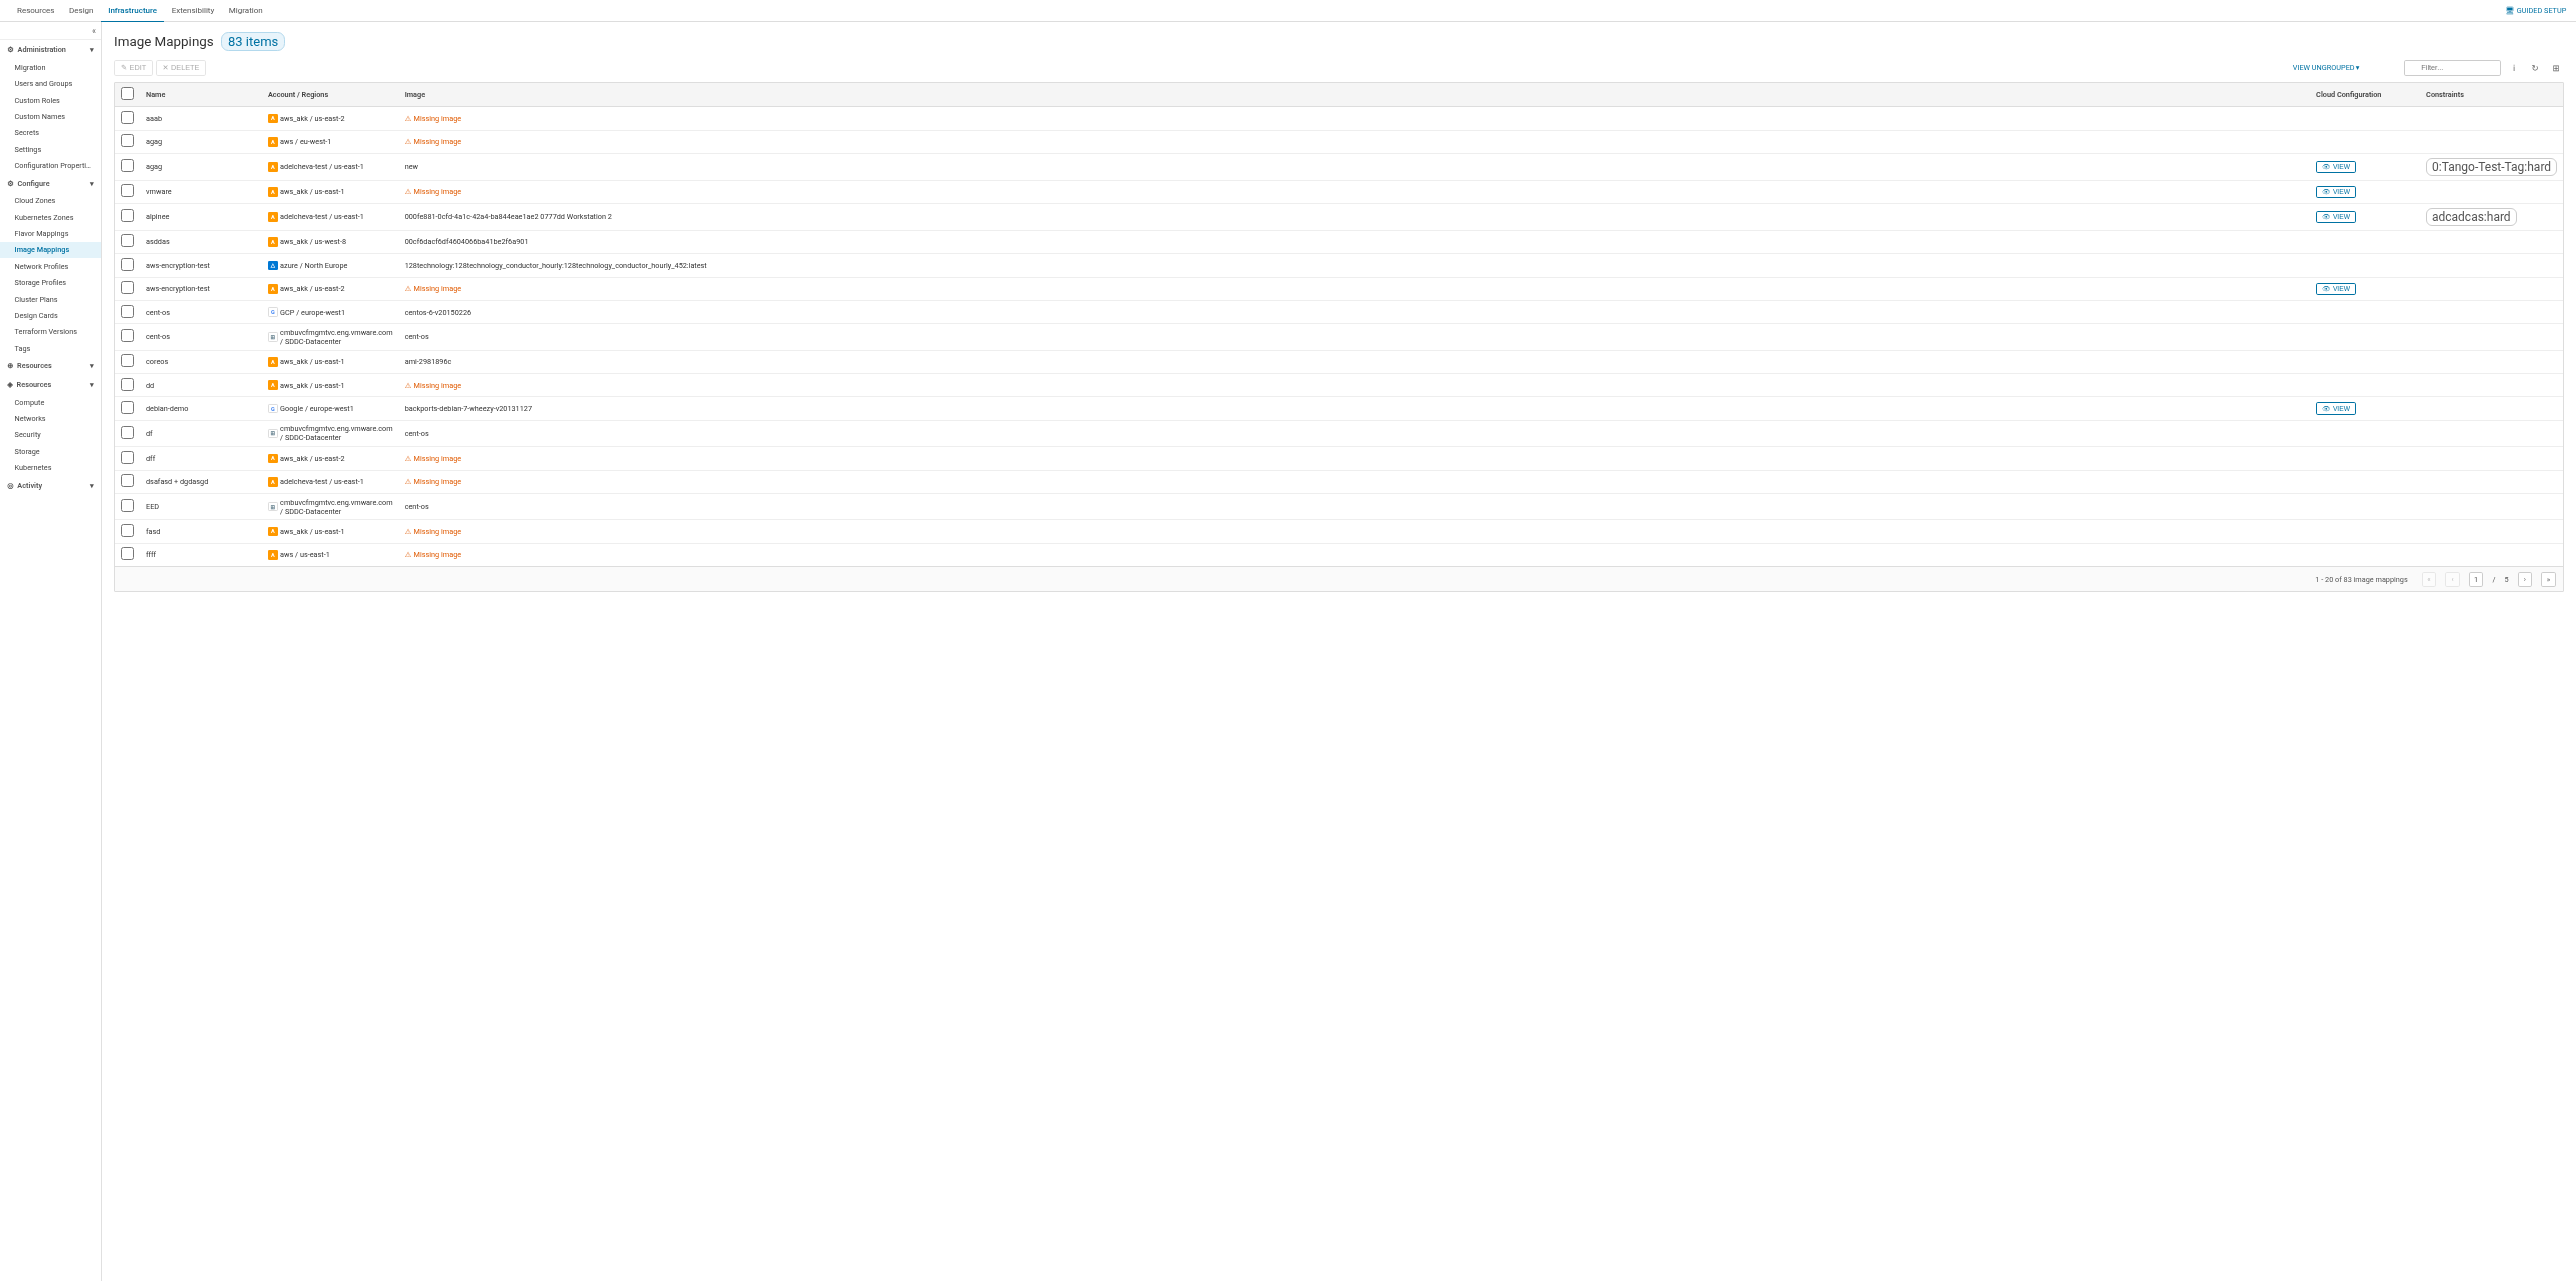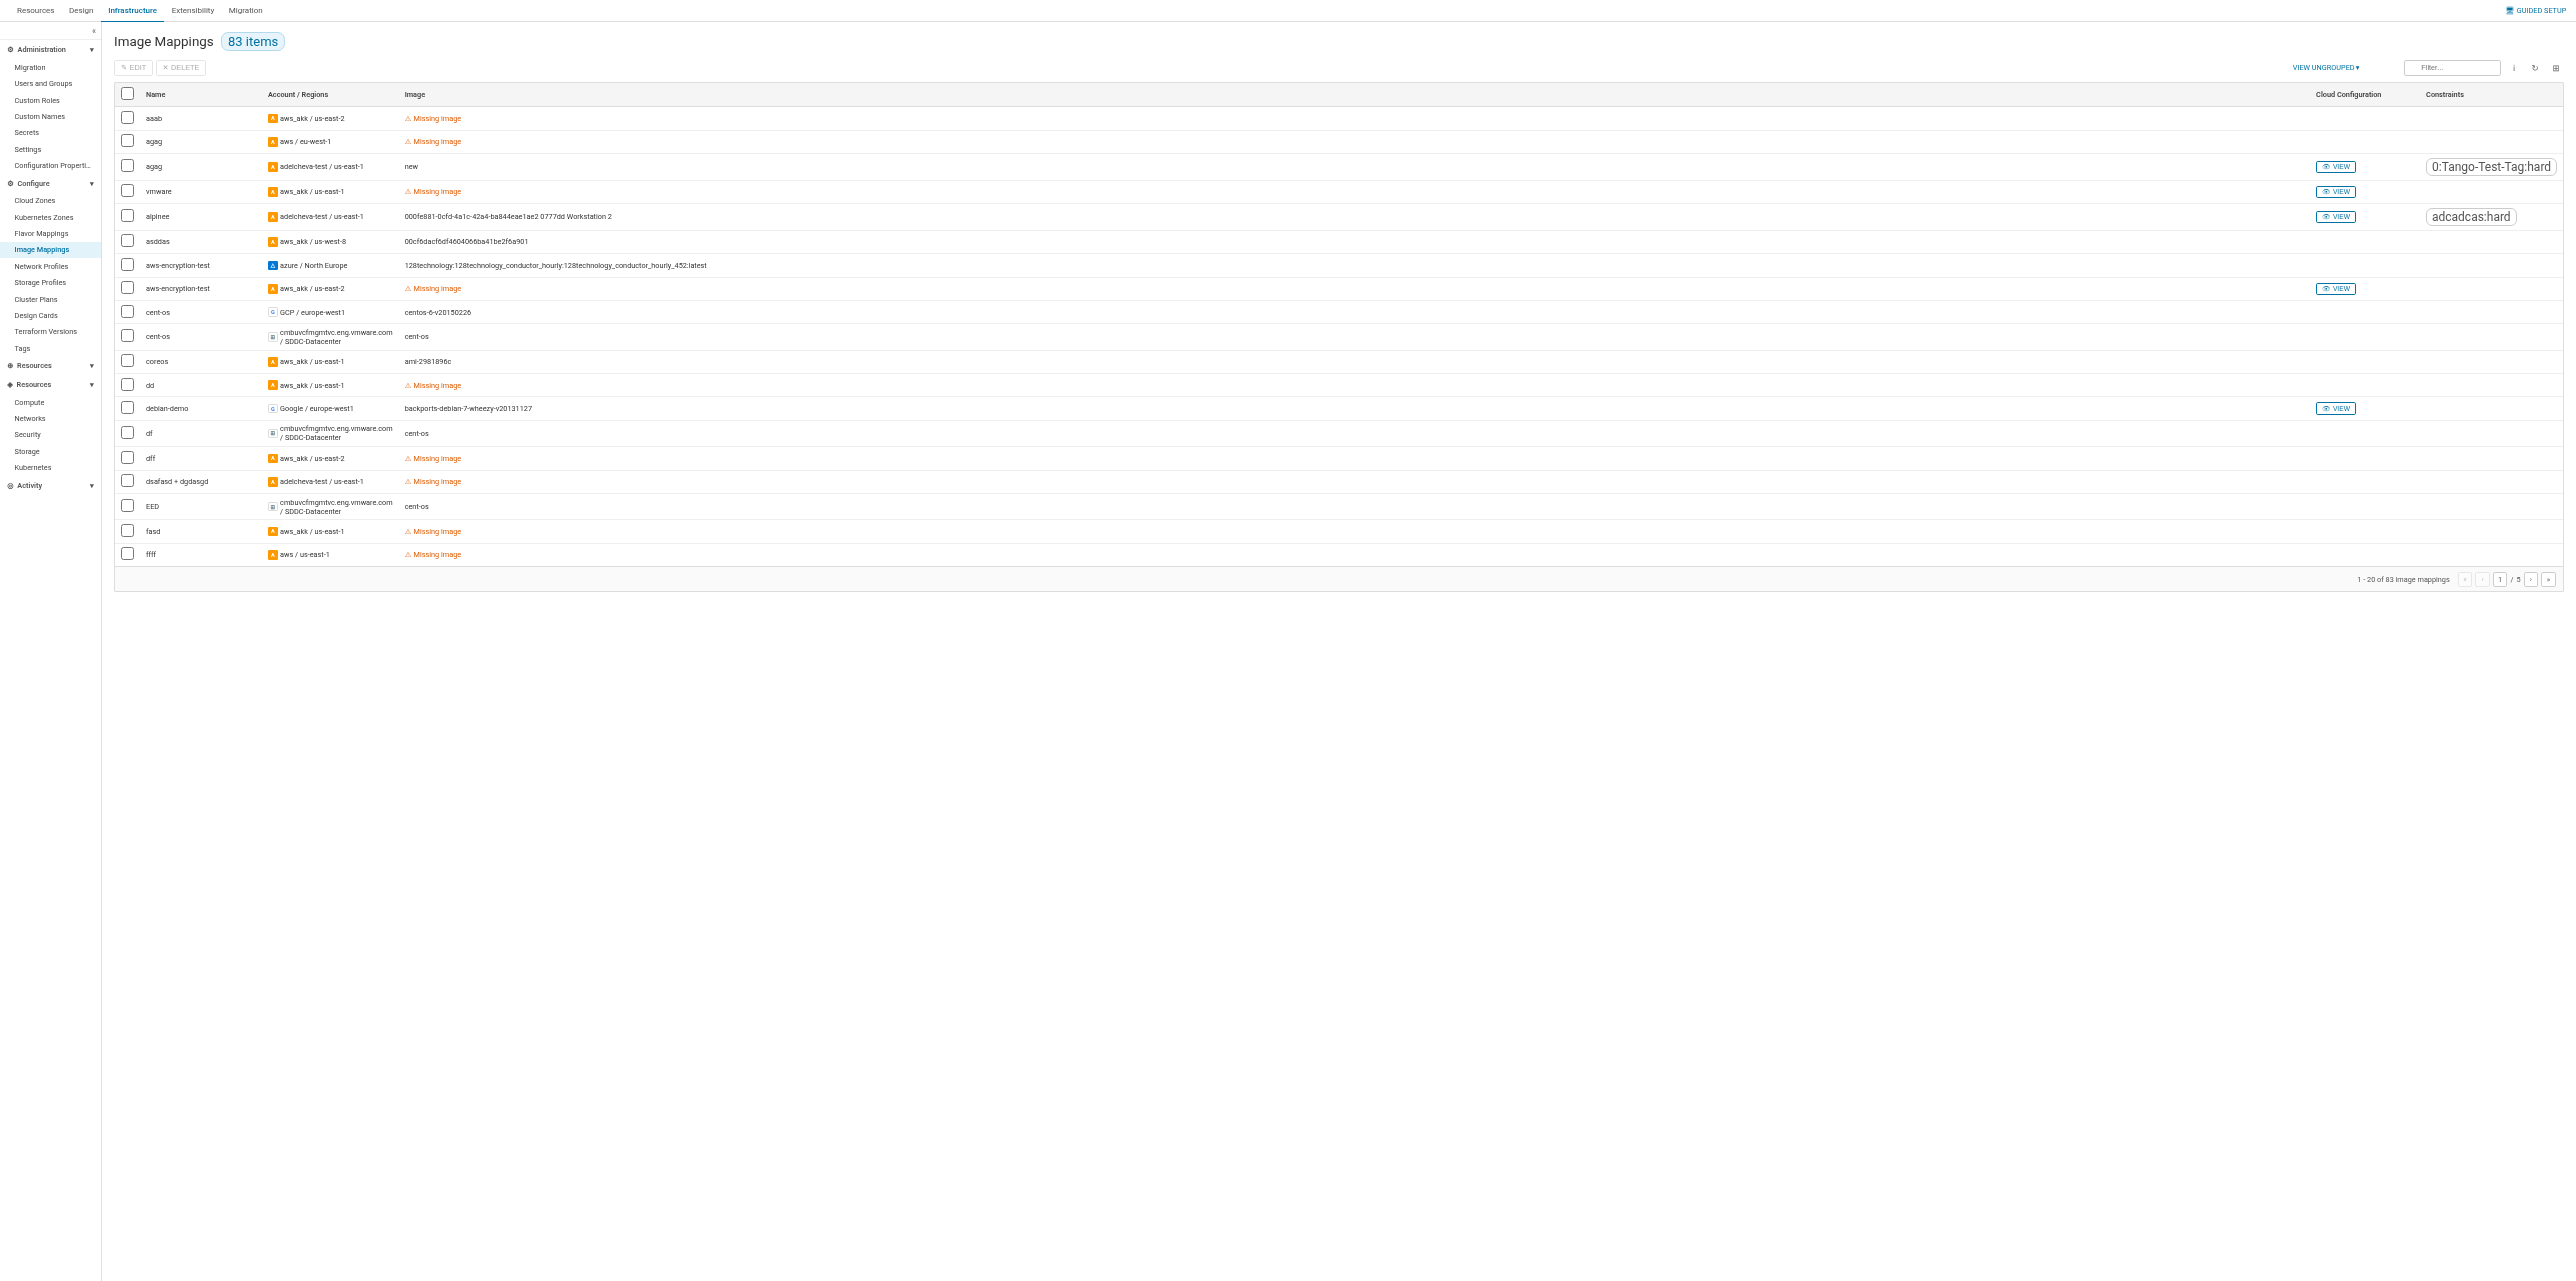--- a/index.html
+++ b/index.html
@@ -66,21 +66,21 @@
     .account-cell { display: flex; align-items: center; }
 
     .missing-image { color: #e05a00; display: flex; align-items: center; gap: 2.4px; }
     .missing-icon { color: #e05a00; }
 
     .view-btn { display: inline-flex; align-items: center; gap: 2.4px; padding: 1.2px 4.9px; border: 0.6px solid #0072a3; border-radius: 1.8px; font-size: 6.7px; color: #0072a3; cursor: pointer; background: #fff; white-space: nowrap; }
 
     .constraint-tag { display: inline-flex; align-items: center; padding: 1.2px 4.9px; border: 0.6px solid #ccc; border-radius: 6px; font-size: 12px; color: #555; background: #fff; white-space: nowrap; }
 
     
-    .pagination { display: flex; align-items: center; justify-content: flex-end; padding: 4.9px 7.3px; border-top: 0.6px solid #ddd; font-size: 7.3px; color: #555; gap: 3px; background: #fafafa; }
+    .pagination { display: flex; align-items: center; justify-content: flex-end; padding: 4.9px 7.3px; border-top: 0.6px solid #ddd; font-size: 7.3px; color: #555; gap: 9px; background: #fafafa; }
     .pagination-info { margin-right: 4.9px; }
     .page-nav-btn { width: 14.6px; height: 14.6px; display: flex; align-items: center; justify-content: center; border: 0.6px solid #ccc; border-radius: 1.8px; cursor: pointer; color: #666; background: #fff; font-size: 7.3px; }
     .page-nav-btn.disabled { opacity: 0.4; cursor: default; }
     .page-num { min-width: 14.6px; height: 14.6px; display: flex; align-items: center; justify-content: center; border: 0.6px solid #ccc; border-radius: 1.8px; background: #fff; font-size: 7.3px; }
   </style>
 </head>
 <body>
 
 <div class="top-nav">
   <div class="top-nav-item">Resources</div>

